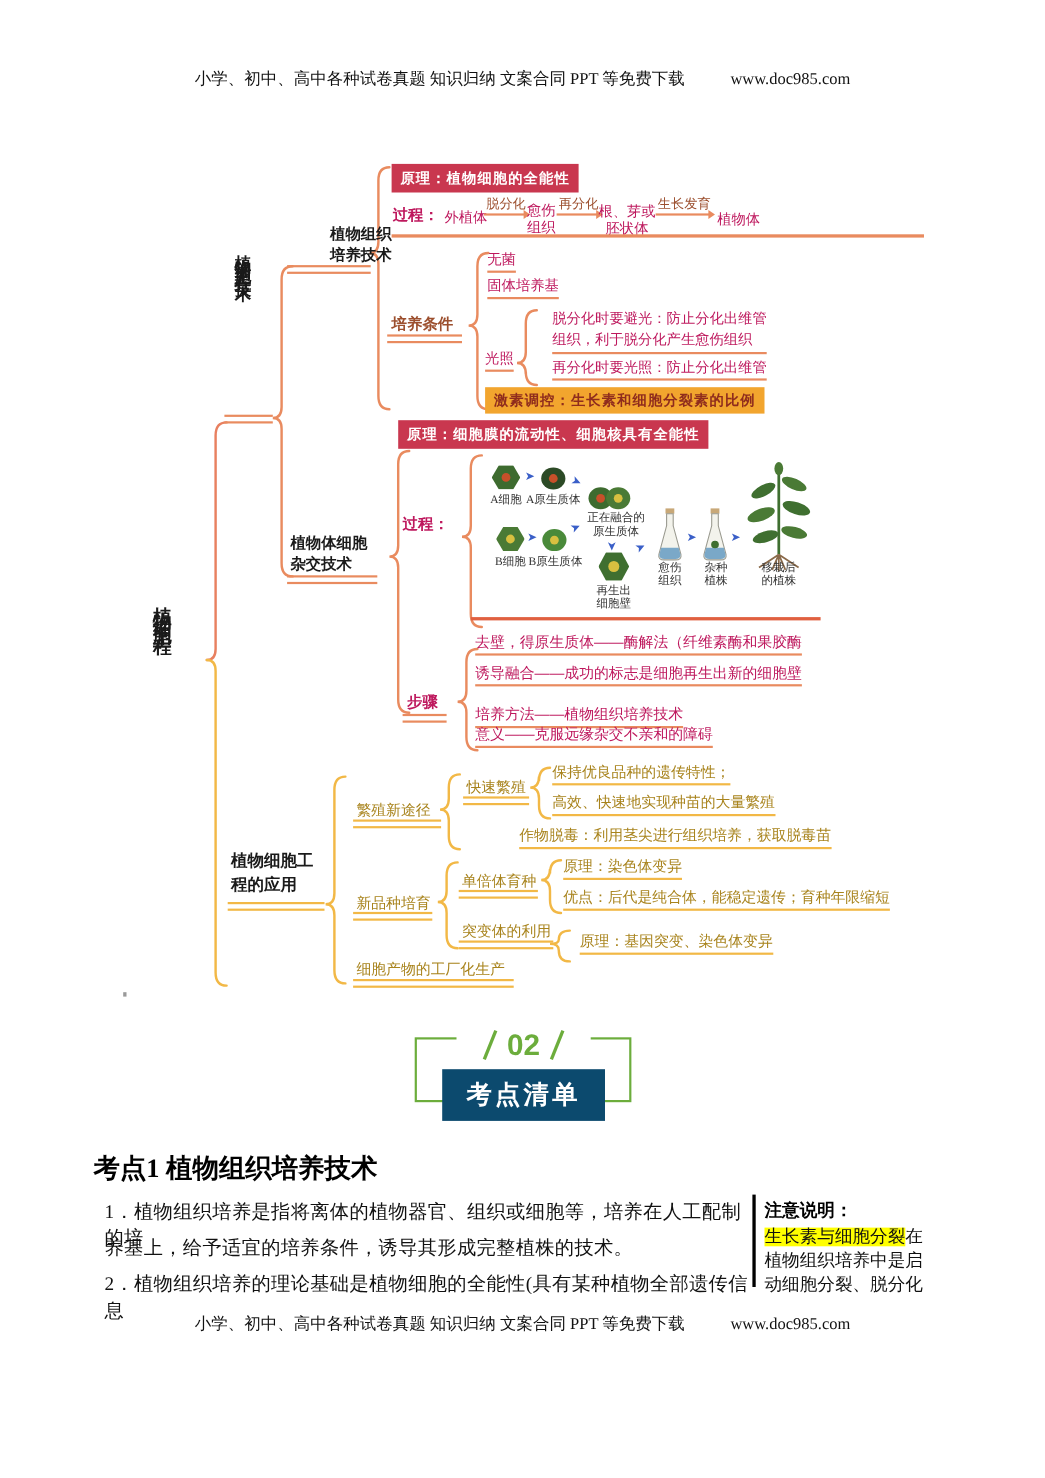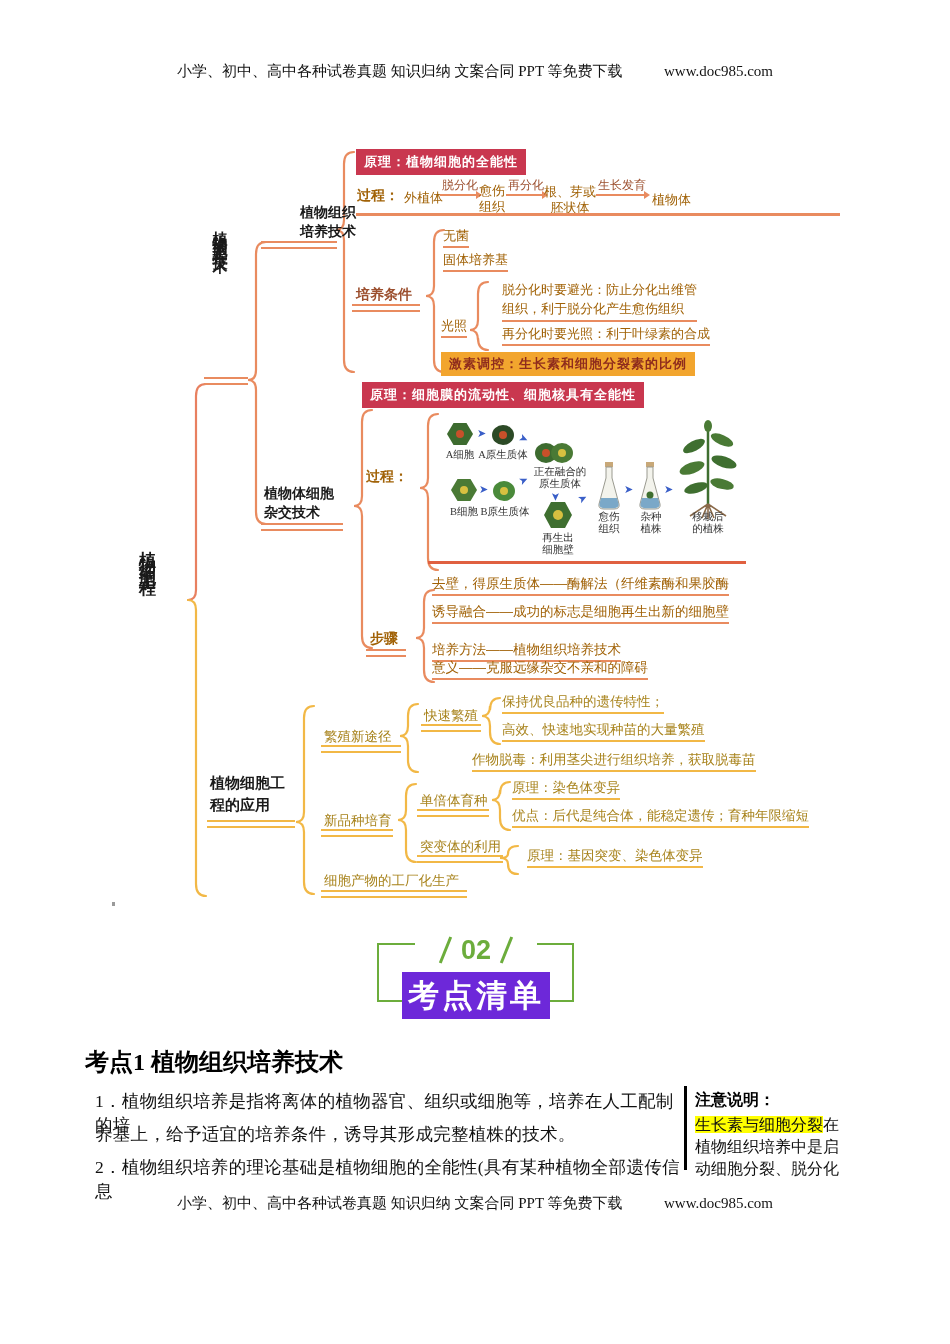--- a/index.html
+++ b/index.html
@@ -2,21 +2,21 @@
 <html><head>
 <meta charset="utf-8">
 <style>
   html,body{margin:0;padding:0;background:#fff;}
   .page{position:relative;width:950px;height:1344px;background:#ffffff;overflow:hidden;
         font-family:"Liberation Sans",sans-serif;}
   .ab{position:absolute;}
   .serif{font-family:"Liberation Serif",serif;}
   .pre{white-space:pre-line;}
   
-  .bt{color:#a16207;font-size:13px;line-height:16px;}
+  .bt{color:#be185d;font-size:13px;line-height:16px;}
   .yt{color:#a8831c;font-size:13.5px;line-height:17px;}
   .lbl{color:#1a1a1a;font-weight:bold;}
   .ul{border-bottom:2px solid #e98b5f;padding-bottom:2px;display:inline-block;}
   .uly{border-bottom:2px solid #f2b846;padding-bottom:2px;display:inline-block;}
   .dul{height:4px;border-top:2px solid #e98b5f;border-bottom:2px solid #e98b5f;}
   .duly{height:4px;border-top:2px solid #f2b846;border-bottom:2px solid #f2b846;}
   .redbox{background:#c9374f;color:#ffffff;font-size:13px;font-weight:bold;
           padding:4px 8px;letter-spacing:1px;}
   .orangebox{background:#f2a52e;color:#8f2c1d;font-size:13px;font-weight:bold;
           padding:3px 8px;letter-spacing:1px;}
@@ -31,21 +31,21 @@
   .hex{clip-path:polygon(25% 0%,75% 0%,100% 50%,75% 100%,25% 100%,0% 50%);
        display:flex;align-items:center;justify-content:center;}
   .nuc{border-radius:50%;display:block;}
   .circ{border-radius:50%;display:flex;align-items:center;justify-content:center;}
   .dlabel{font-size:10.5px;color:#333;line-height:12px;text-align:center;
           font-family:"Liberation Serif",serif;}
   
   .outline-box{border:2.5px solid #6cad3c;}
   .num02{color:#6cad3c;font-size:27px;font-weight:bold;font-family:"Liberation Sans",sans-serif;}
   .slash{width:3px;height:28px;background:#6cad3c;transform:rotate(22deg);}
-  .greenbox{background:#6d28d9;color:#fff;font-size:31px;font-weight:bold;letter-spacing:3px;
+  .greenbox{background:#0c4a6e;color:#fff;font-size:23px;font-weight:bold;letter-spacing:3px;
             display:flex;align-items:center;justify-content:center;}
   .body-p{font-family:"Liberation Serif",serif;font-size:17.5px;color:#111;letter-spacing:0.3px;}
   .hl{background:#ffff00;}
   .sb{font-size:16px;color:#111;line-height:22px;}
 </style>
 </head>
 <body>
 
 <div class="page">
 
@@ -122,21 +122,21 @@
   <div class="ab" style="left:356px;top:213px;width:484px;height:2.5px;background:#e98b5f;"></div>
 
   <div class="ab bt lbl" style="left:356px;top:286px;font-size:14px;color:#9c4f2e;">培养条件</div>
   <div class="ab dul" style="left:352px;top:304px;width:68px;"></div>
 
   <div class="ab bt ul" style="left:443px;top:228px;">无菌</div>
   <div class="ab bt ul" style="left:443px;top:252px;">固体培养基</div>
   <div class="ab bt pre ul" style="left:502px;top:280px;line-height:19px;">脱分化时要避光：防止分化出维管
 组织，利于脱分化产生愈伤组织</div>
   <div class="ab bt ul" style="left:441px;top:318px;">光照</div>
-  <div class="ab bt ul" style="left:502px;top:326px;">再分化时要光照：利于叶绿素的合成</div>
+  <div class="ab bt ul" style="left:502px;top:326px;">再分化时要光照：防止分化出维管</div>
   <div class="ab orangebox" style="left:441px;top:352px;">激素调控：生长素和细胞分裂素的比例</div>
 
   <div class="ab lbl pre" style="left:264px;top:484px;font-size:14px;line-height:19px;">植物体细胞
 杂交技术</div>
   <div class="ab dul" style="left:261px;top:523px;width:82px;"></div>
 
   <div class="ab redbox" style="left:362px;top:382px;">原理：细胞膜的流动性、细胞核具有全能性</div>
   <div class="ab bt" style="left:366px;top:468px;font-weight:bold;font-size:14px;">过程：</div>
 
   <div class="ab hex" style="left:447px;top:423px;width:26px;height:22px;background:#3d6b2f;">

